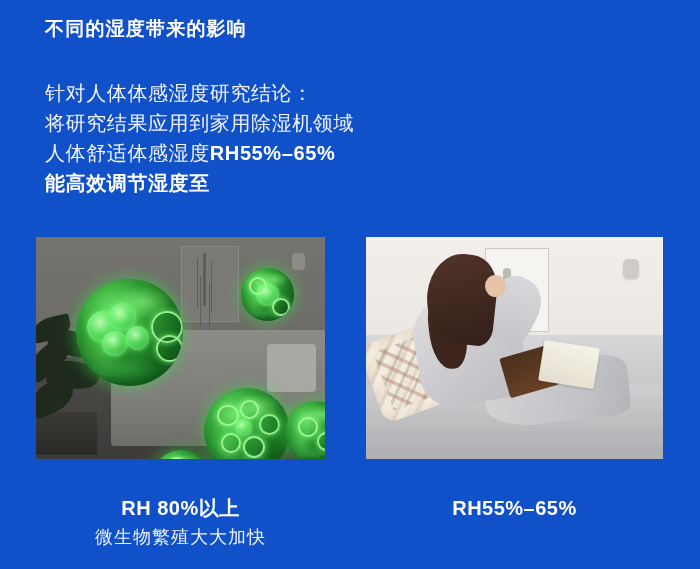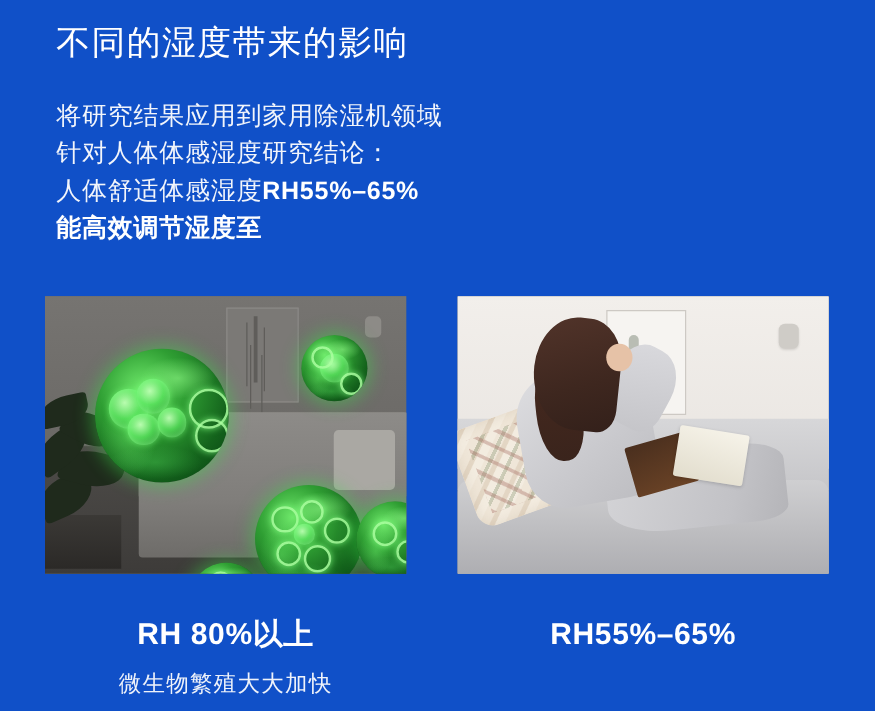--- a/index.html
+++ b/index.html
@@ -20,22 +20,22 @@
     height: 569px;
     background: #1050c8;
     overflow: hidden;
   }
 
   
   .headline {
     position: absolute;
     left: 45px;
     top: 16px;
-    font-size: 27px;
-    font-weight: normal;
+    font-size: 19px;
+    font-weight: bold;
     color: #ffffff;
     letter-spacing: 1.2px;
     line-height: 1.35;
     white-space: nowrap;
   }
 
   .lede {
     position: absolute;
     left: 45px;
     top: 78px;
@@ -262,47 +262,47 @@
     height: 77px;
   }
   .caption {
     position: absolute;
     top: 0;
     text-align: center;
   }
   .caption-left  { left: 36px;  width: 289px; }
   .caption-right { left: 366px; width: 297px; }
   .caption-title {
-    font-size: 24px;
+    font-size: 20px;
     font-weight: bold;
     color: #ffffff;
     letter-spacing: 0.5px;
     line-height: 32px;
     white-space: nowrap;
   }
   .caption-sub {
-    margin-top: 10px;
+    margin-top: 0;
     font-size: 18px;
     font-weight: normal;
     color: #eef2fa;
     letter-spacing: 1px;
     line-height: 26px;
     white-space: nowrap;
   }
 </style>
 </head>
 <body>
 
 <div class="slide">
 
   <div class="headline">不同的湿度带来的影响</div>
 
   <div class="lede">
+    <span class="lede-line">针对人体体感湿度研究结论：</span>
     <span class="lede-line">将研究结果应用到家用除湿机领域</span>
-    <span class="lede-line">针对人体体感湿度研究结论：</span>
     <span class="lede-line"><span>人体舒适体感湿度</span><span class="em">RH55%–65%</span></span>
     <span class="lede-line bold">能高效调节湿度至</span>
   </div>
 
   <div class="panels">
 
     <div class="panel panel-left">
       <div class="room room-dark">
         <div class="wall"></div>
         <div class="floor"></div>

